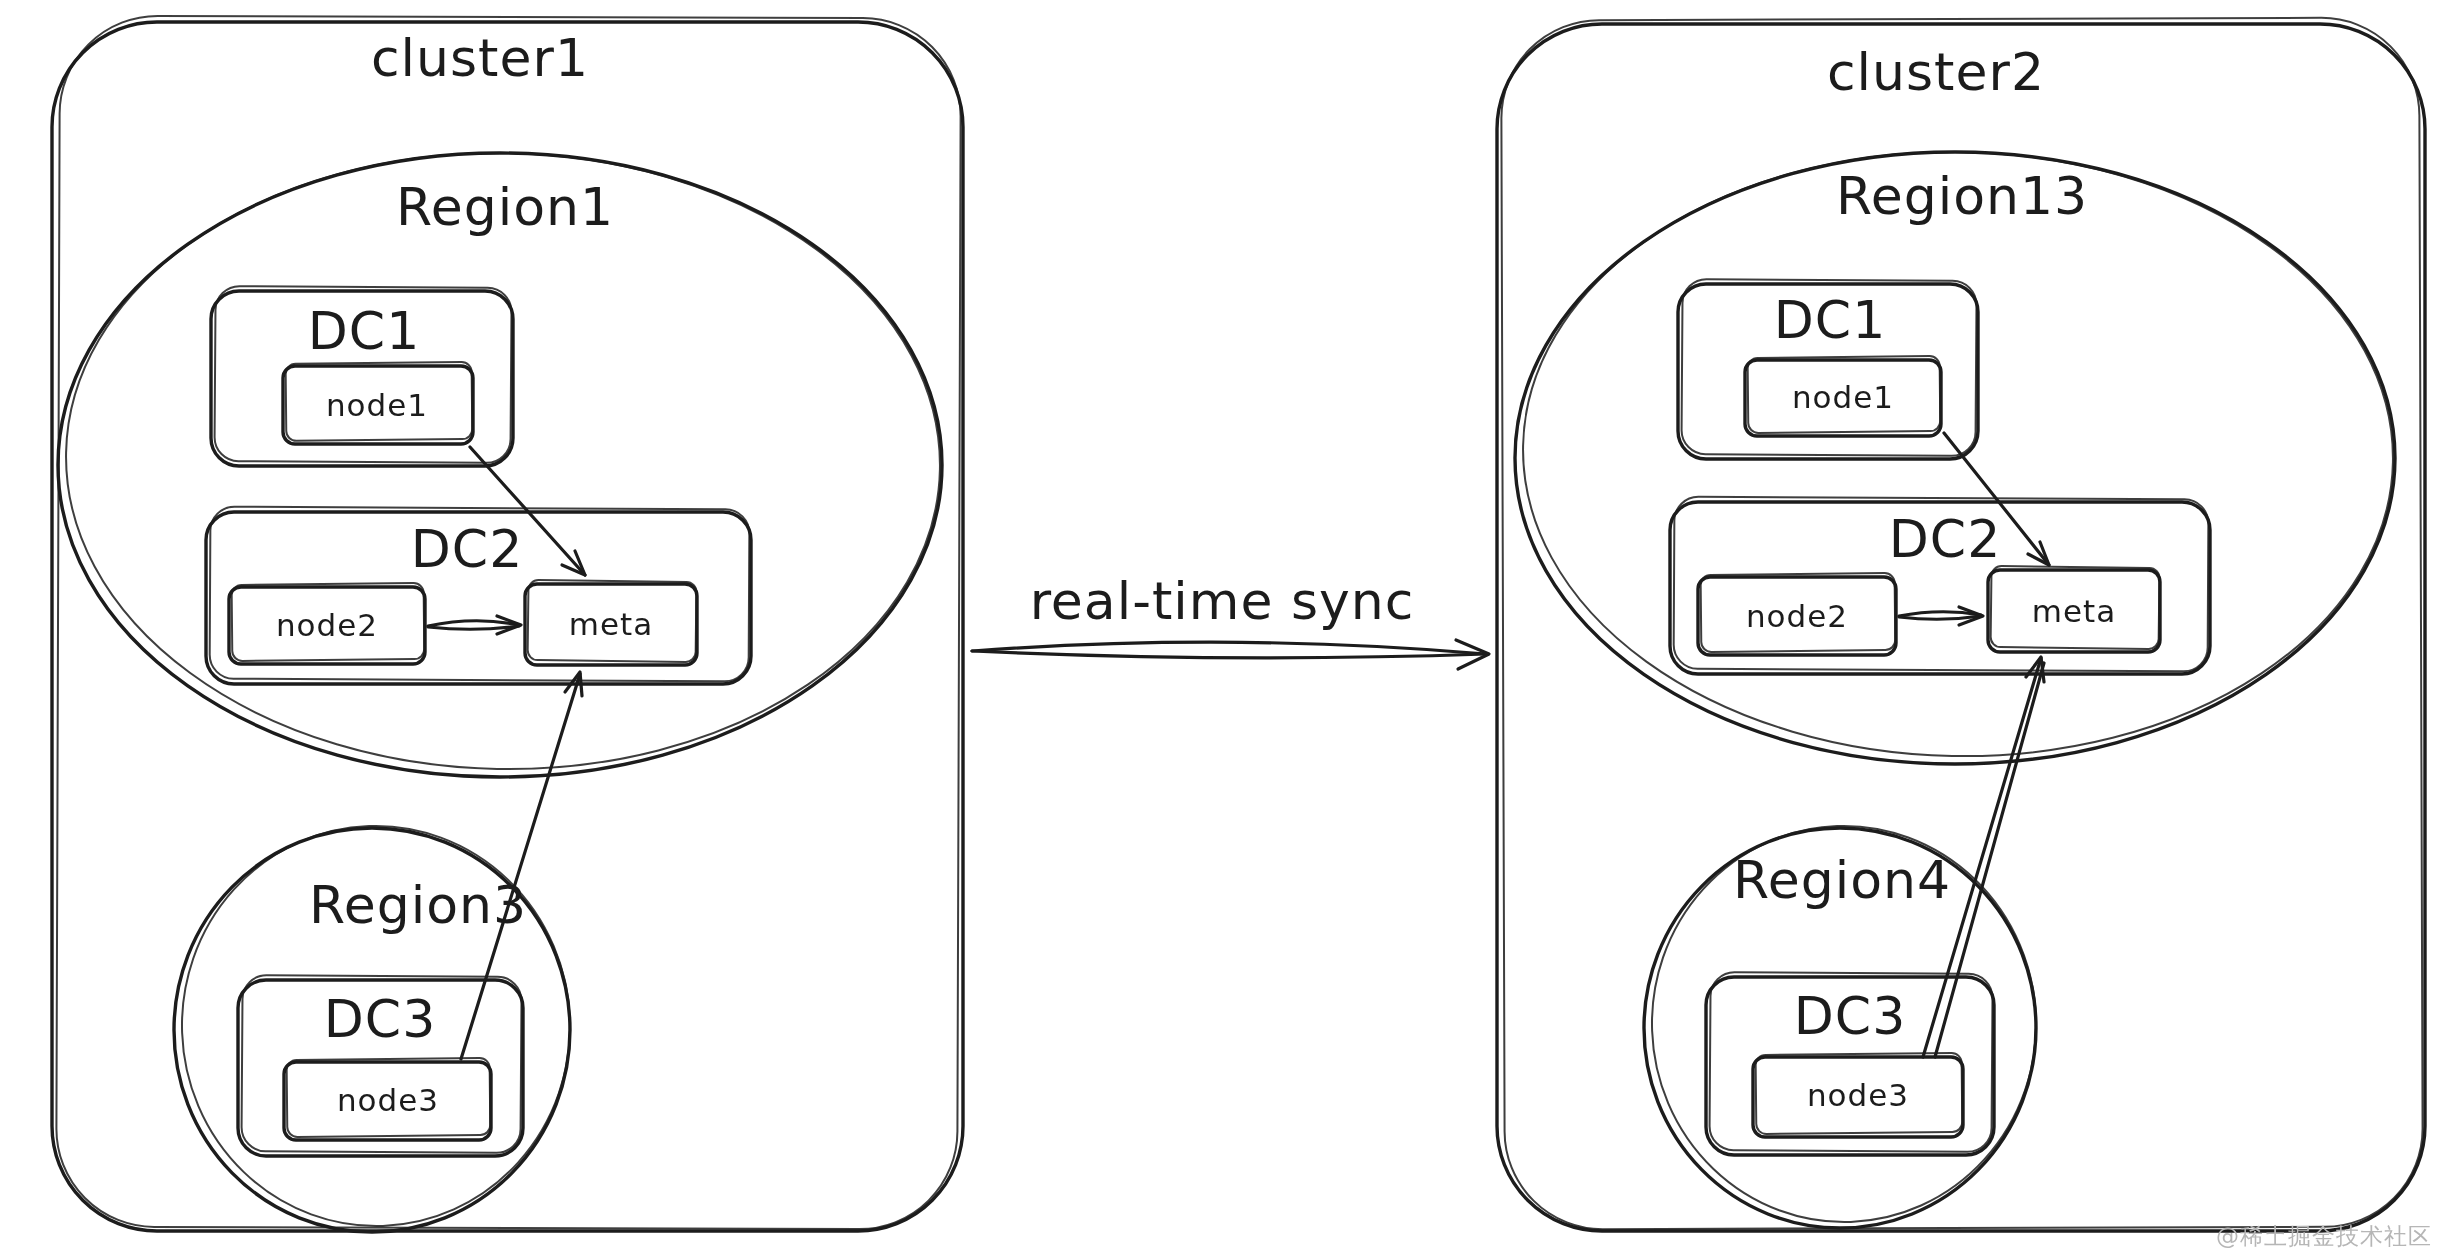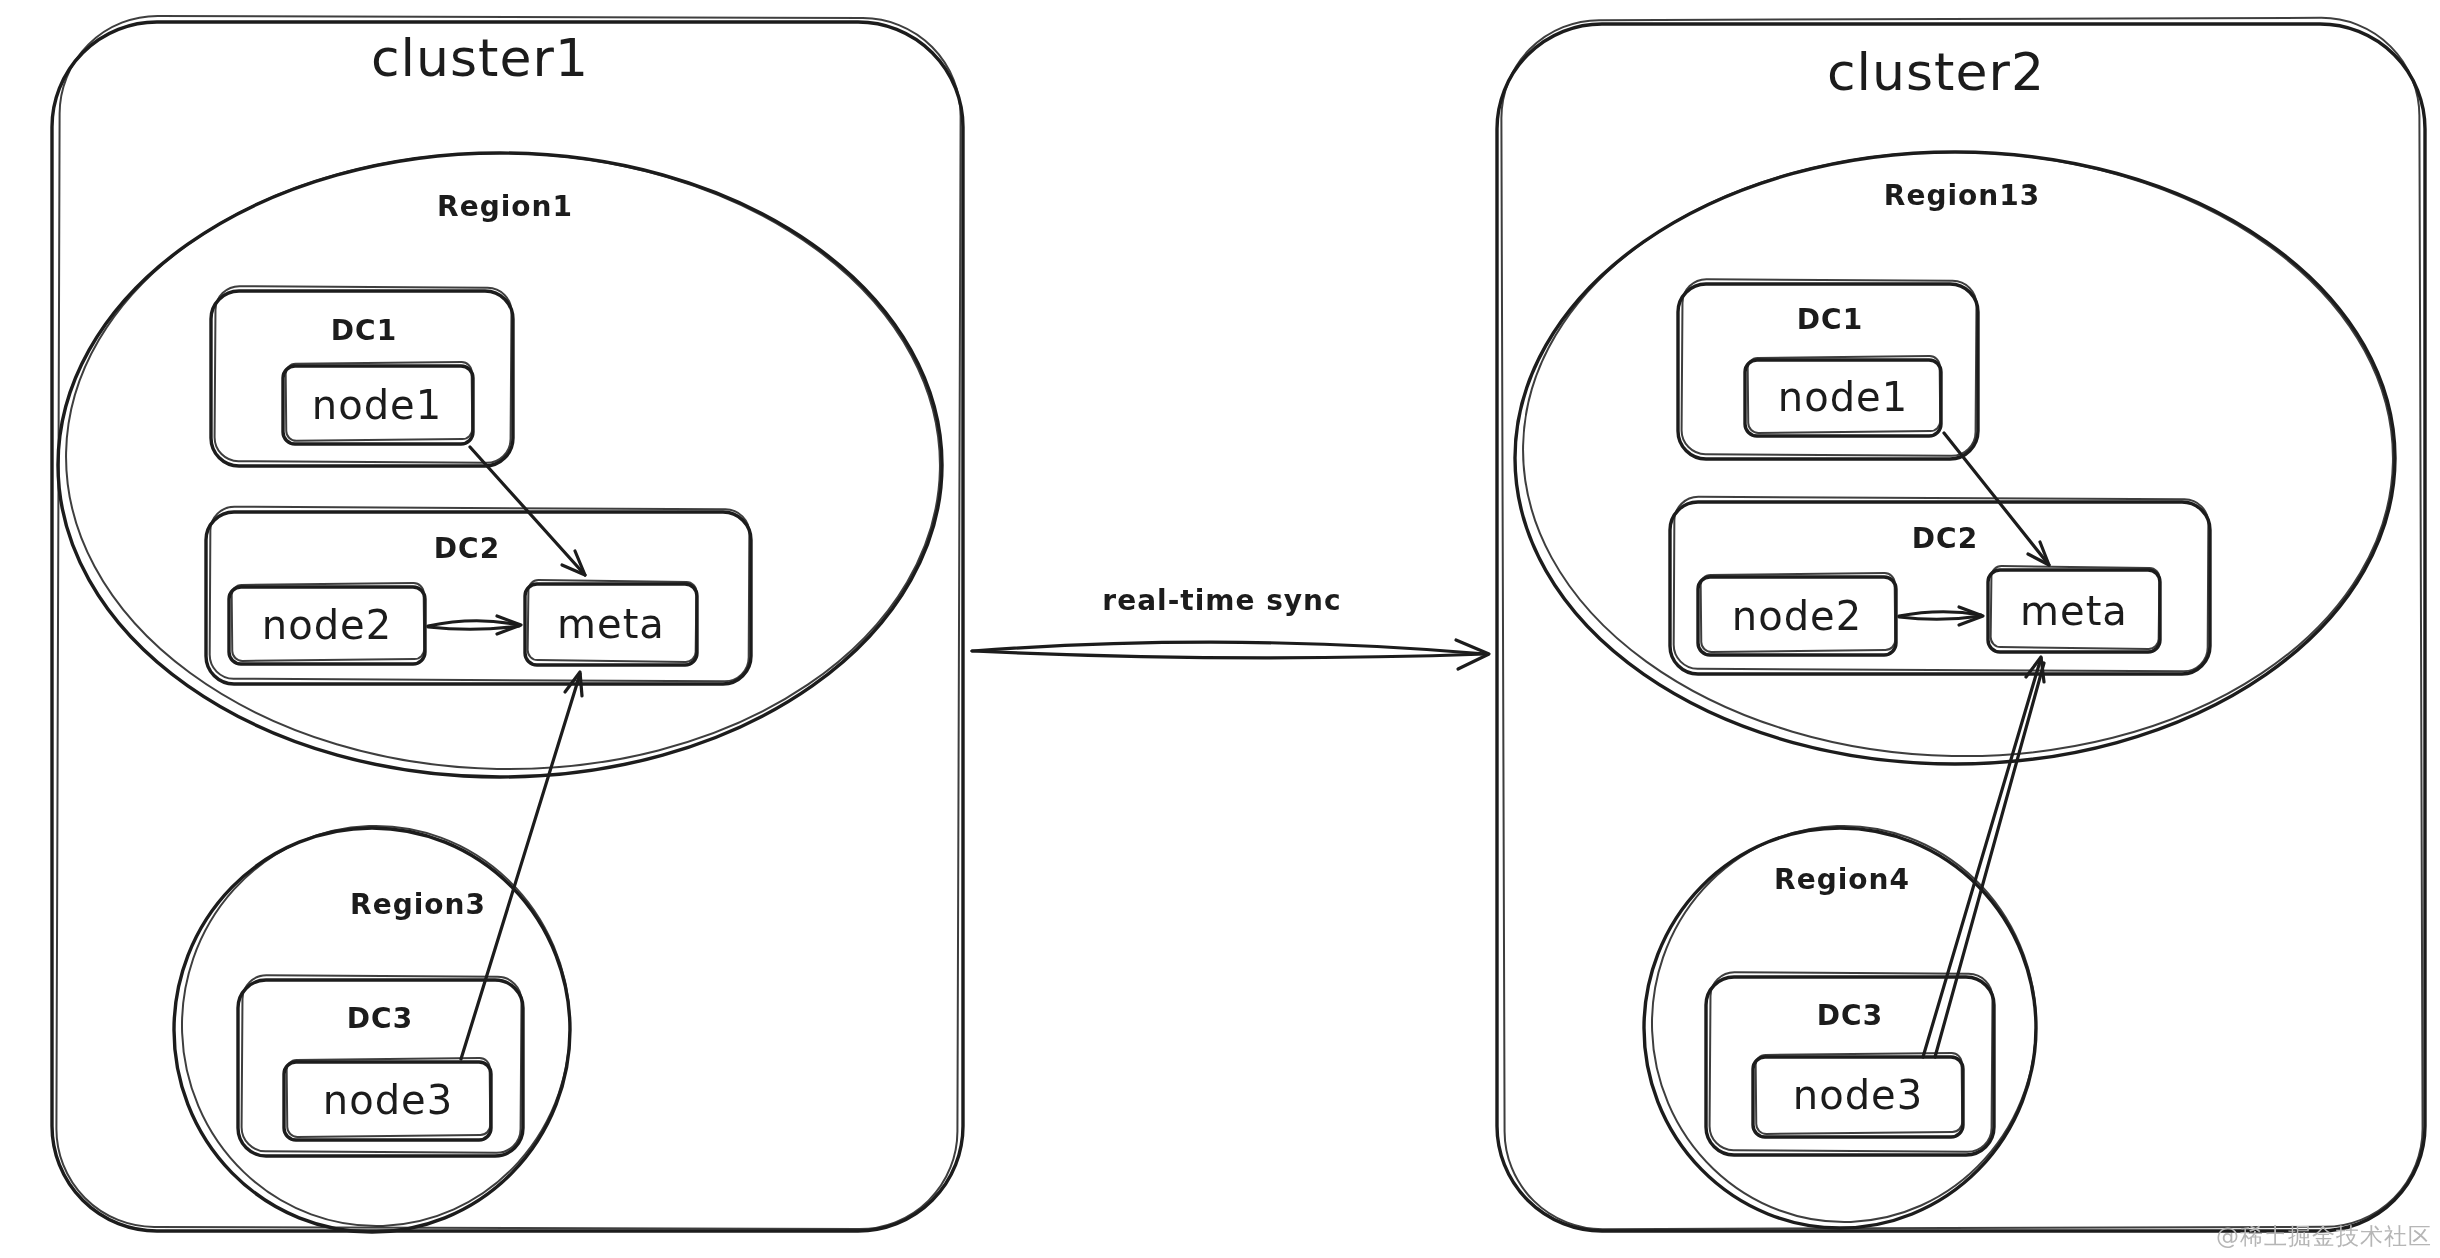--- a/index.html
+++ b/index.html
@@ -10,22 +10,22 @@
   svg{position:absolute;left:0;top:0;}
   .sk{fill:none;stroke:#1c1c1c;stroke-width:3.4;stroke-linecap:round;stroke-linejoin:round;}
   .sk2{fill:none;stroke:#1c1c1c;stroke-width:2;stroke-linecap:round;stroke-linejoin:round;opacity:.85;}
   .fillw{fill:#ffffff;}
   .arr{fill:none;stroke:#1c1c1c;stroke-width:3.2;stroke-linecap:round;stroke-linejoin:round;}
   .lbl{
     position:absolute;transform:translate(-50%,-50%);white-space:nowrap;
     letter-spacing:1px;color:#1c1c1c;line-height:1;
   }
   .fs44{font-size:52px;}
-  .fs40{font-size:28px;font-weight:bold;}
-  .fs36{font-size:40px;}
+  .fs40{font-size:52px;}
+  .fs36{font-size:31px;}
   .watermark{
     position:absolute;right:8px;bottom:6px;transform:none;
     font-size:23px;color:#b6b6b6;letter-spacing:1px;white-space:nowrap;
   }
 </style>
 </head>
 <body>
 
 <div class="canvas">
 

